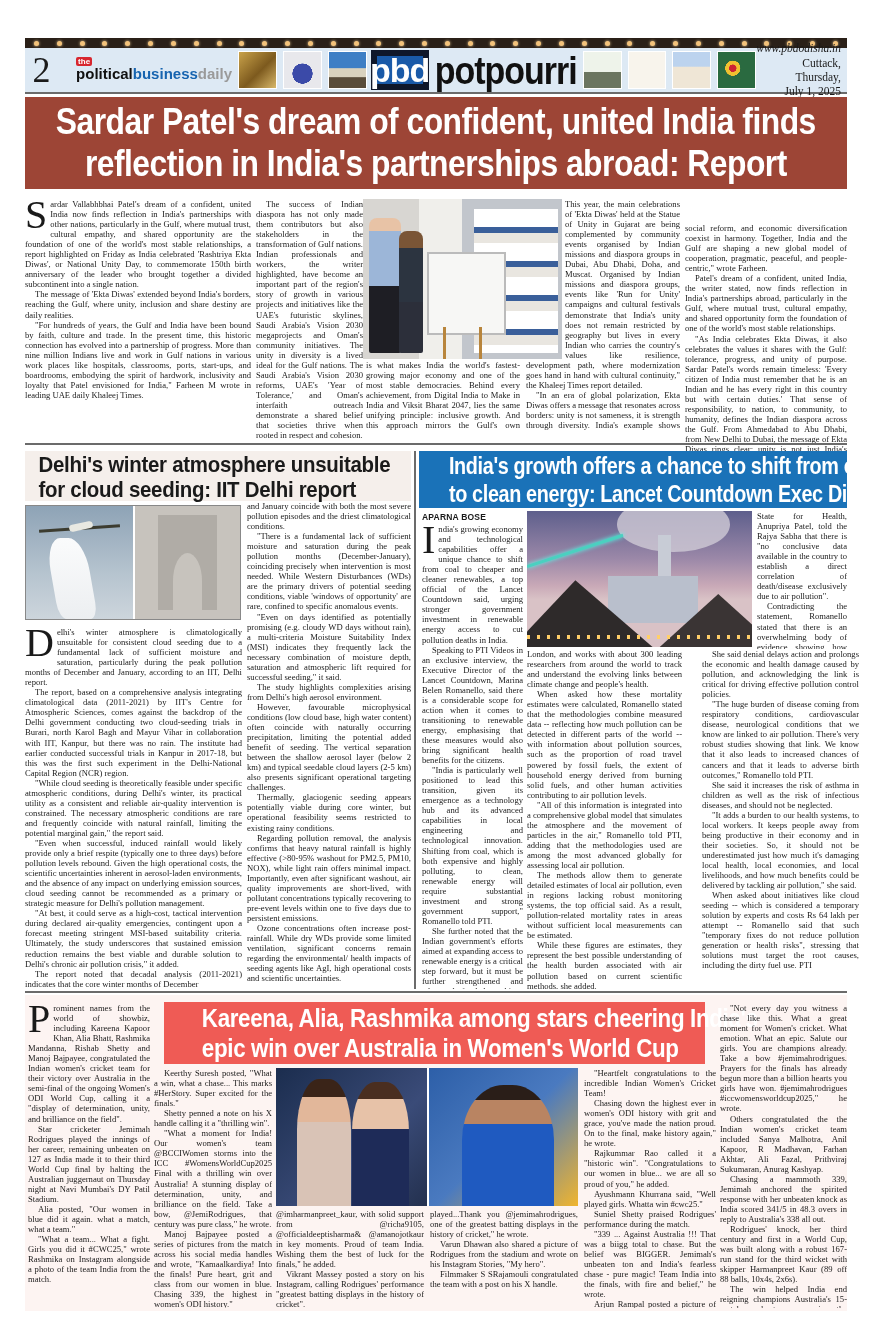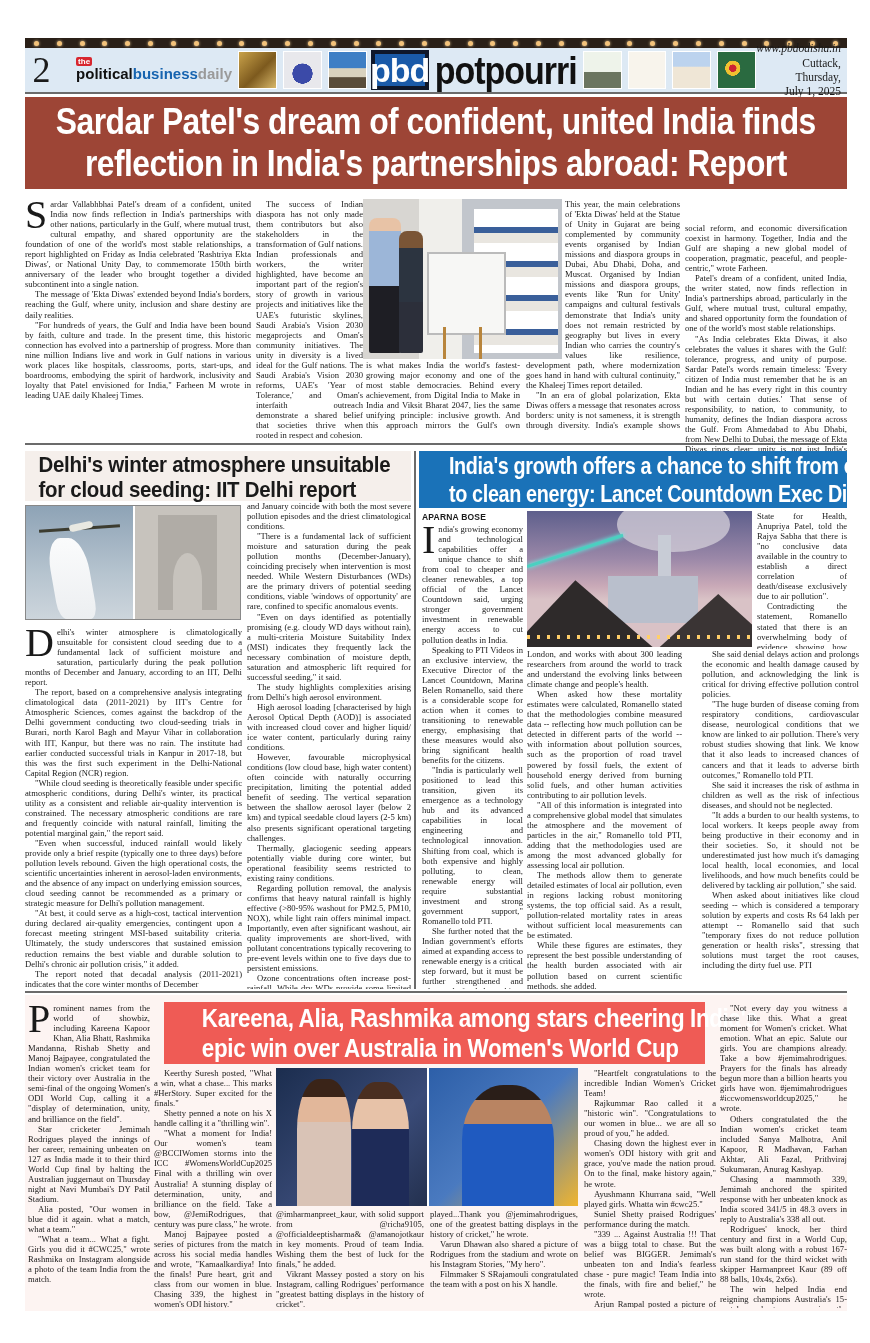--- a/index.html
+++ b/index.html
@@ -14,21 +14,21 @@
   .page-num { font-family: "Liberation Serif", serif; font-size: 36px; width: 30px; text-align: center; line-height: 1; margin-left: 2px; }
   .brand { margin-left: 20px; line-height: 1; position: relative; padding-top: 6px; }
   .brand .the { position: absolute; top: -2px; left: 0; background: #d7262e; color: #fff; font: bold 8px "Liberation Sans", sans-serif; padding: 0 2px; border-radius: 2px; }
   .brand .b1 { font: bold 15px "Liberation Sans", sans-serif; color: #111; }
   .brand .b2 { font: bold 15px "Liberation Sans", sans-serif; color: #1664b0; }
   .brand .b3 { font: bold 15px "Liberation Sans", sans-serif; color: #9a9a9a; }
   .thumb { width: 40px; height: 38px; margin-left: 6px; border: 1px solid #fff; }
   .t1 { background: linear-gradient(135deg,#c9a24a,#7d5a1e 55%,#d8b86a); }
   .t2 { background: radial-gradient(circle at 50% 60%,#3b4aa8 0 35%,#e8e8ec 36%); }
   .t3 { background: linear-gradient(#3e7fc5 0 45%,#d9d2be 46% 70%,#5a4d3a 71%); }
-  .pbd { height: 40px; width: 58px; margin-left: 4px; background: #1a5aa8; color: #fff; font: bold 34px "Liberation Sans", sans-serif; display: flex; align-items: center; justify-content: center; letter-spacing: -1px; border: 4px solid #0f172a; }
+  .pbd { height: 40px; width: 58px; margin-left: 4px; background: #1a5aa8; color: #fff; font: bold 34px "Liberation Sans", sans-serif; display: flex; align-items: center; justify-content: center; letter-spacing: -1px; border: 6px solid #0f172a; }
   .potpourri { font: bold 34px "Liberation Sans", sans-serif; letter-spacing: -1px; margin-left: 6px; color: #111; transform: scaleY(1.15); }
   .t4 { background: linear-gradient(#eef3ea 0 55%,#6b7560 56%); }
   .t5 { background: #f8f4ec; }
   .t6 { background: linear-gradient(#bcd3ee 0 40%,#efe6d6 41%); }
   .t7 { background: radial-gradient(circle at 40% 45%,#c23 0 12%,#f0c030 13% 25%,#2a6a40 26%); }
   .mast-right { margin-left: auto; margin-right: 6px; text-align: right; font-size: 11.5px; line-height: 1.25; }
   .mast-right .site { font-style: italic; }
 
   
   .lead-headline { position: absolute; left: 25px; top: 97px; width: 822px; height: 92px; background: #9d4536; color: #fff; display: flex; align-items: center; justify-content: center; text-align: center; }
@@ -223,21 +223,20 @@
   <p>"While cloud seeding is theoretically feasible under specific atmospheric conditions, during Delhi's winter, its practical utility as a consistent and reliable air-quality intervention is constrained. The necessary atmospheric conditions are rare and frequently coincide with natural rainfall, limiting the potential marginal gain," the report said.</p>
   <p>"Even when successful, induced rainfall would likely provide only a brief respite (typically one to three days) before pollution levels rebound. Given the high operational costs, the scientific uncertainties inherent in aerosol-laden environments, and the absence of any impact on underlying emission sources, cloud seeding cannot be recommended as a primary or strategic measure for Delhi's pollution management.</p>
   <p>"At best, it could serve as a high-cost, tactical intervention during declared air-quality emergencies, contingent upon a forecast meeting stringent MSI-based suitability criteria. Ultimately, the study underscores that sustained emission reduction remains the best viable and durable solution to Delhi's chronic air pollution crisis," it added.</p>
   <p>The report noted that decadal analysis (2011-2021) indicates that the core winter months of December</p>
 </div>
 <div class="col body delhi-c2">
   <p class="first">and January coincide with both the most severe pollution episodes and the driest climatological conditions.</p>
   <p>"There is a fundamental lack of sufficient moisture and saturation during the peak pollution months (December-January), coinciding precisely when intervention is most needed. While Western Disturbances (WDs) are the primary drivers of potential seeding conditions, viable 'windows of opportunity' are rare, confined to specific anomalous events.</p>
   <p>"Even on days identified as potentially promising (e.g. cloudy WD days without rain), a multi-criteria Moisture Suitability Index (MSI) indicates they frequently lack the necessary combination of moisture depth, saturation and atmospheric lift required for successful seeding," it said.</p>
   <p>The study highlights complexities arising from Delhi's high aerosol environment.</p>
-  <p>High aerosol loading [characterised by high Aerosol Optical Depth (AOD)] is associated with increased cloud cover and higher liquid/ ice water content, particularly during rainy conditions.</p>
   <p>However, favourable microphysical conditions (low cloud base, high water content) often coincide with naturally occurring precipitation, limiting the potential added benefit of seeding. The vertical separation between the shallow aerosol layer (below 2 km) and typical seedable cloud layers (2-5 km) also presents significant operational targeting challenges.</p>
   <p>Thermally, glaciogenic seeding appears potentially viable during core winter, but operational feasibility seems restricted to existing rainy conditions.</p>
   <p>Regarding pollution removal, the analysis confirms that heavy natural rainfall is highly effective (&gt;80-95% washout for PM2.5, PM10, NOX), while light rain offers minimal impact. Importantly, even after significant washout, air quality improvements are short-lived, with pollutant concentrations typically recovering to pre-event levels within one to five days due to persistent emissions.</p>
   <p>Ozone concentrations often increase post-rainfall. While dry WDs provide some limited ventilation, significant concerns remain regarding the environmental/ health impacts of seeding agents like AgI, high operational costs and scientific uncertainties.</p>
 
 </div>
 
 <div class="rule-v" style="left:414px; top:451px; height:538px;"></div>
 
 <div class="coal-head">
@@ -320,22 +319,22 @@
   <p>Vikrant Massey posted a story on his Instagram, calling Rodrigues' performance "greatest batting displays in the history of cricket".</p>
 
 </div>
 <div class="col body cr-cap2">
   <p class="first">played...Thank you @jemimahrodrigues, one of the greatest batting displays in the history of cricket," he wrote.</p>
   <p>Varun Dhawan also shared a picture of Rodrigues from the stadium and wrote on his Instagram Stories, "My hero".</p>
   <p>Filmmaker S SRajamouli congratulated the team with a post on his X handle.</p>
 </div>
 <div class="col body cr-c4">
   <p>"Heartfelt congratulations to the incredible Indian Women's Cricket Team!</p>
+  <p>Chasing down the highest ever in women's ODI history with grit and grace, you've made the nation proud. On to the final, make history again," he wrote.</p>
   <p>Rajkummar Rao called it a "historic win". "Congratulations to our women in blue... we are all so proud of you," he added.</p>
-  <p>Chasing down the highest ever in women's ODI history with grit and grace, you've made the nation proud. On to the final, make history again," he wrote.</p>
   <p>Ayushmann Khurrana said, "Well played girls. Whatta win #cwc25."</p>
   <p>Suniel Shetty praised Rodrigues' performance during the match.</p>
   <p>"339 ... Against Australia !!! That was a biigg total to chase. But the belief was BIGGER. Jemimah's unbeaten ton and India's fearless chase - pure magic! Team India into the finals, with fire and belief," he wrote.</p>
   <p>Arjun Rampal posted a picture of the match results on his Instagram handle and said the win is a "great moment for women's cricket.</p>
 </div>
 <div class="col body cr-c5">
   <p>"Not every day you witness a chase like this. What a great moment for Women's cricket. What emotion. What an epic. Salute our girls. You are champions already. Take a bow #jemimahrodrigues. Prayers for the finals has already begun more than a billion hearts you girls have won. #jemimahrodrigues #iccwomensworldcup2025," he wrote.</p>
   <p>Others congratulated the the Indian women's cricket team included Sanya Malhotra, Anil Kapoor, R Madhavan, Farhan Akhtar, Ali Fazal, Prithviraj Sukumaran, Anurag Kashyap.</p>
   <p>Chasing a mammoth 339, Jemimah anchored the spirited response with her unbeaten knock as India scored 341/5 in 48.3 overs in reply to Australia's 338 all out.</p>
   <p>Rodrigues' knock, her third century and first in a World Cup, was built along with a robust 167-run stand for the third wicket with skipper Harmanpreet Kaur (89 off 88 balls, 10x4s, 2x6s).</p>

